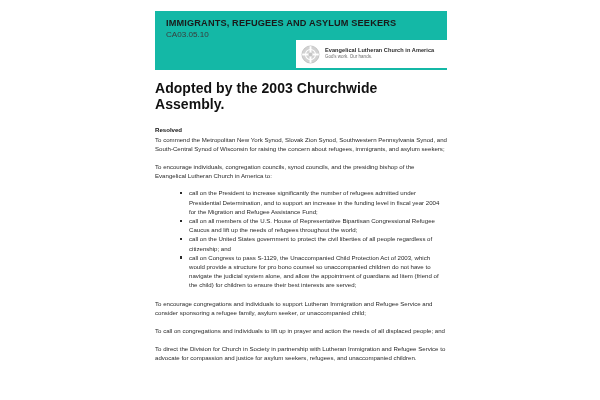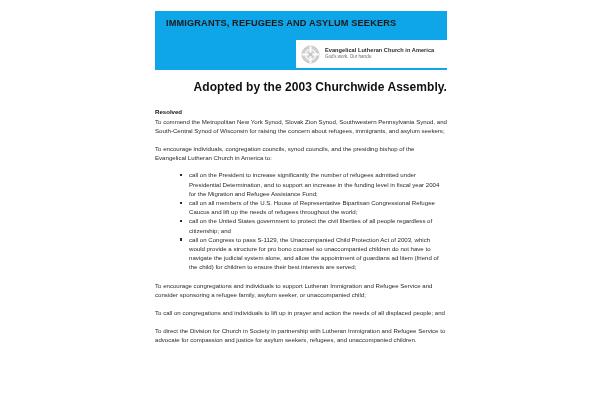--- a/index.html
+++ b/index.html
@@ -23,21 +23,21 @@
     background: #ffffff;
   }
 
   
   .header-band {
     position: absolute;
     left: 155px;
     top: 11px;
     width: 292px;
     height: 59px;
-    background: #0ea5e9;
+    background: #14b8a6;
   }
 
   .header-text {
     position: absolute;
     left: 11px;
     top: 6px;
   }
 
   .doc-title {
     font-size: 9.2px;
@@ -109,22 +109,22 @@
 
   
   .body-area {
     position: absolute;
     left: 155px;
     top: 80px;
     width: 292px;
   }
 
   .adopted-line {
-    text-align: right;
-    font-size: 12px;
+    text-align: left;
+    font-size: 14px;
     font-weight: bold;
     color: #111111;
     margin: 0 0 14px 0;
     letter-spacing: 0.05px;
   }
 
   .section-heading {
     font-size: 6.1px;
     font-weight: bold;
     color: #111111;
@@ -170,20 +170,21 @@
   }
 </style>
 </head>
 <body>
 
 <div class="page">
 
   <div class="header-band">
     <div class="header-text">
       <div class="doc-title">IMMIGRANTS, REFUGEES AND ASYLUM SEEKERS</div>
+      <div class="doc-number">CA03.05.10</div>
     </div>
   </div>
 
   <div class="logo-box">
     <svg class="logo-mark" viewBox="0 0 40 40">
       <circle cx="20" cy="20" r="18" fill="#d2d2d2"></circle>
       <circle cx="20" cy="20" r="18" fill="none" stroke="#b4b4b4" stroke-width="1.4"></circle>
       <circle cx="20" cy="20" r="10.5" fill="none" stroke="#ffffff" stroke-width="2.2"></circle>
       <rect x="18" y="2.5" width="4" height="35" fill="#ffffff"></rect>
       <rect x="2.5" y="18" width="35" height="4" fill="#ffffff"></rect>

